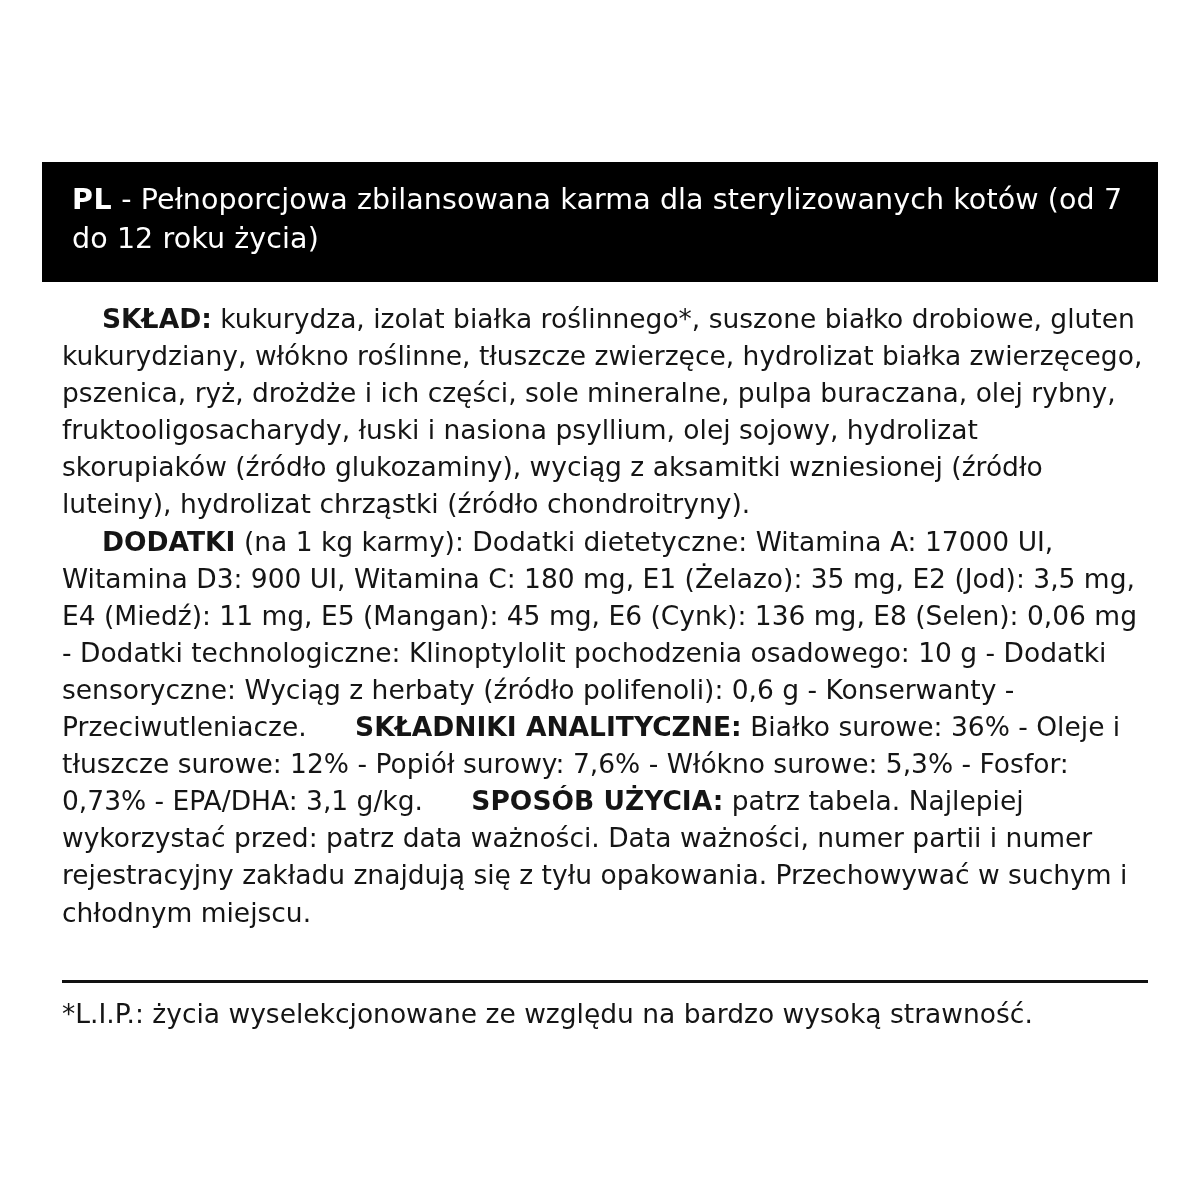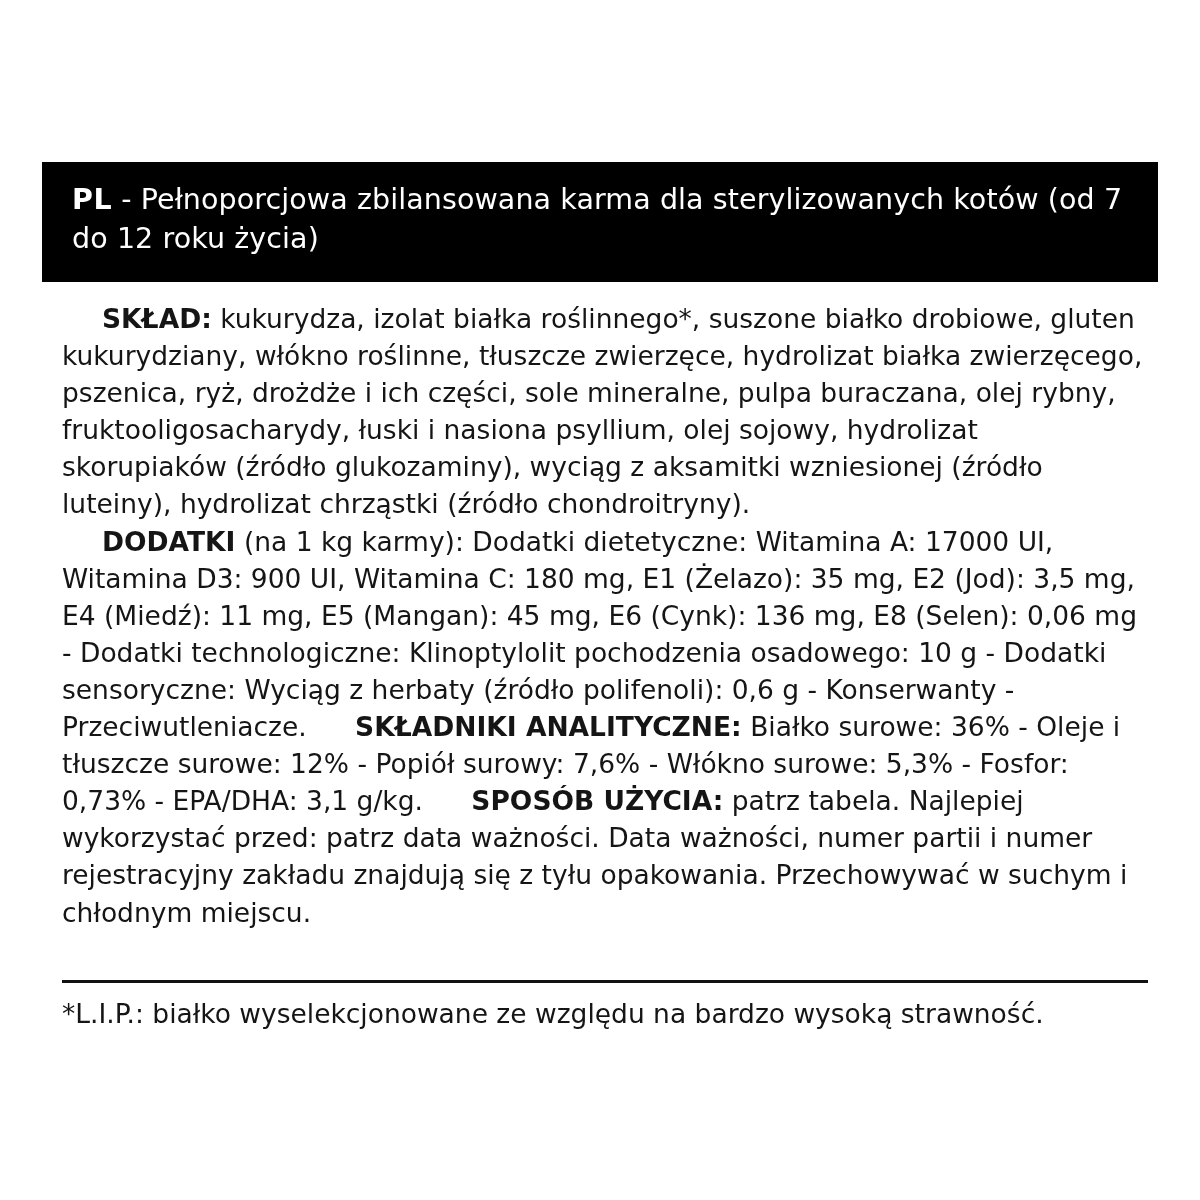--- a/index.html
+++ b/index.html
@@ -98,15 +98,15 @@
     </div>
   </div>
 
   <div class="body-block">
     <p><span class="bold">SKŁAD:</span><span> kukurydza, izolat białka roślinnego*, suszone białko drobiowe, gluten kukurydziany, włókno roślinne, tłuszcze zwierzęce, hydrolizat białka zwierzęcego, pszenica, ryż, drożdże i ich części, sole mineralne, pulpa buraczana, olej rybny, fruktooligosacharydy, łuski i nasiona psyllium, olej sojowy, hydrolizat skorupiaków (źródło glukozaminy), wyciąg z aksamitki wzniesionej (źródło luteiny), hydrolizat chrząstki (źródło chondroitryny).</span></p>
     <p><span class="bold">DODATKI</span><span> (na 1 kg karmy): Dodatki dietetyczne: Witamina A: 17000 UI, Witamina D3: 900 UI, Witamina C: 180 mg, E1 (Żelazo): 35 mg, E2 (Jod): 3,5 mg, E4 (Miedź): 11 mg, E5 (Mangan): 45 mg, E6 (Cynk): 136 mg, E8 (Selen): 0,06 mg - Dodatki technologiczne: Klinoptylolit pochodzenia osadowego: 10 g - Dodatki sensoryczne: Wyciąg z herbaty (źródło polifenoli): 0,6 g - Konserwanty - Przeciwutleniacze. </span><span class="bold">SKŁADNIKI ANALITYCZNE:</span><span> Białko surowe: 36% - Oleje i tłuszcze surowe: 12% - Popiół surowy: 7,6% - Włókno surowe: 5,3% - Fosfor: 0,73% - EPA/DHA: 3,1 g/kg. </span><span class="bold">SPOSÓB UŻYCIA:</span><span> patrz tabela. Najlepiej wykorzystać przed: patrz data ważności. Data ważności, numer partii i numer rejestracyjny zakładu znajdują się z tyłu opakowania. Przechowywać w suchym i chłodnym miejscu.</span></p>
   </div>
 
   <div class="divider"></div>
 
-  <div class="footnote">*L.I.P.: białko wyselekcjonowane ze względu na bardzo wysoką strawność.</div>
+  <div class="footnote">*L.I.P.: życia wyselekcjonowane ze względu na bardzo wysoką strawność.</div>
 
 </div>
 
 </body></html>

